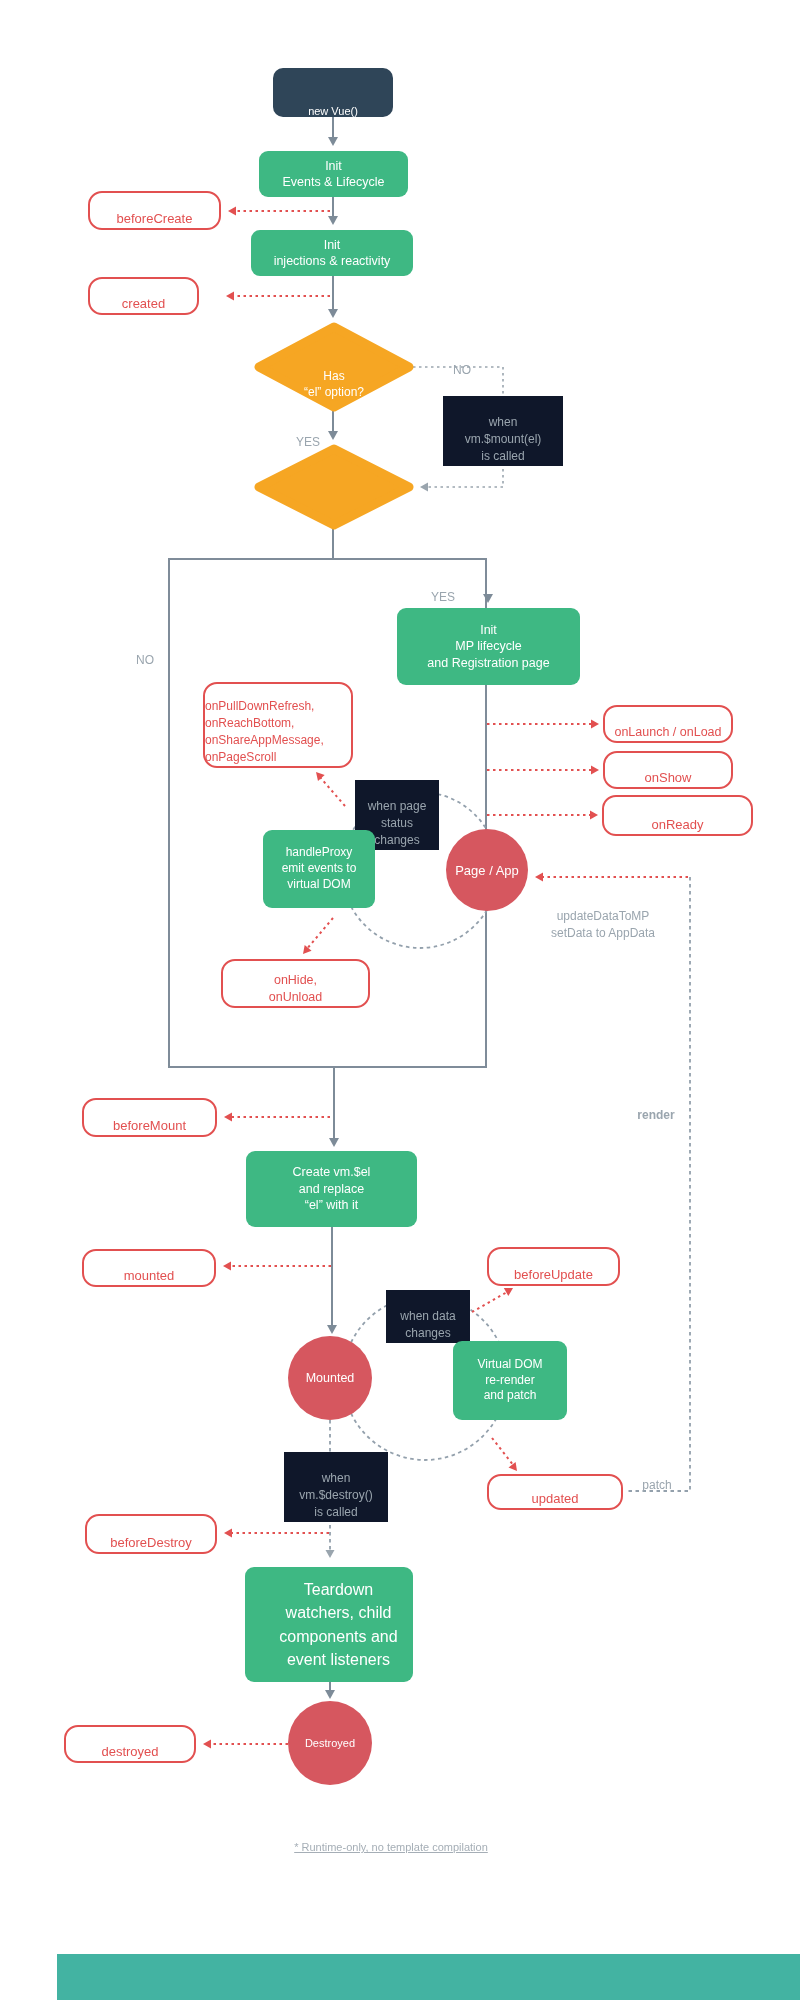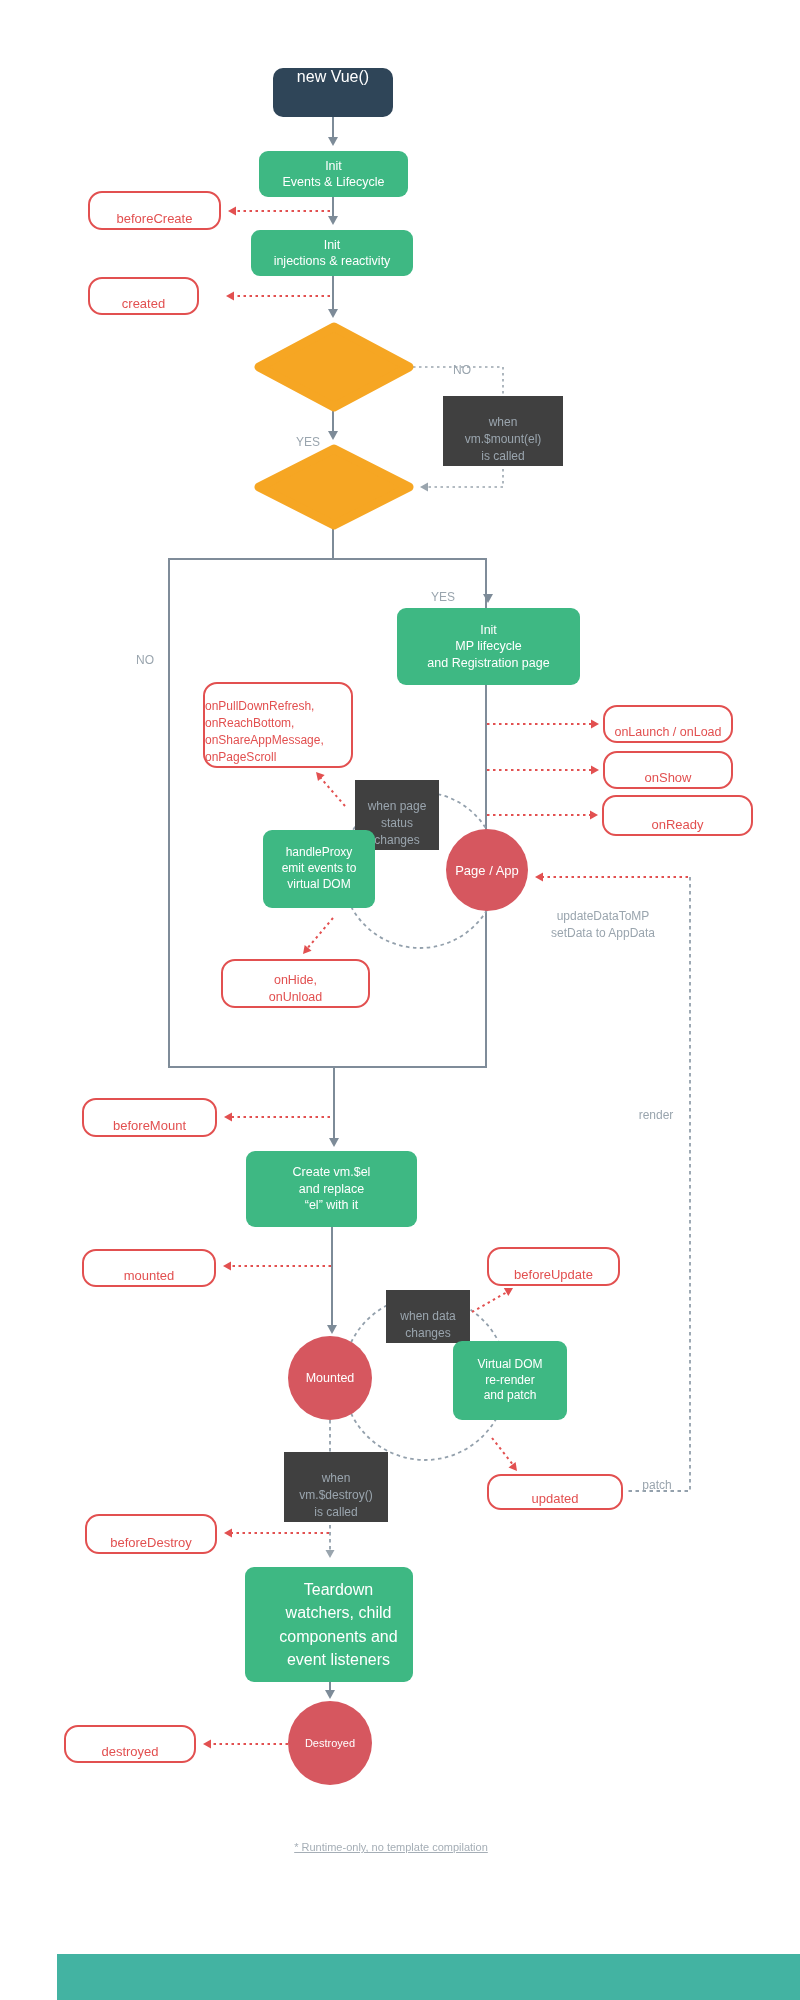--- a/index.html
+++ b/index.html
@@ -9,27 +9,27 @@
     --circle-red:#d6575f;
     --orange:#f6a623;
     --line-gray:#7d8b98;
     --text-gray:#9aa5ae;
     --teal:#43b3a2;
   }
   *{box-sizing:border-box;margin:0;padding:0;}
   body{background:#fff;font-family:"Liberation Sans", sans-serif;}
   #page{position:relative;width:800px;height:2000px;background:#ffffff;overflow:hidden;}
   .abs{position:absolute;}
-  .navy-box{background:var(--navy);color:#fff;border-radius:10px;display:flex;align-items:flex-start;justify-content:center;font-size:16px;}
+  .navy-box{background:var(--navy);color:#fff;border-radius:10px;display:flex;align-items:flex-end;justify-content:center;font-size:11px;}
   .green-box{background:var(--green);color:#fff;border-radius:9px;display:flex;align-items:center;justify-content:center;text-align:center;white-space:pre-line;font-size:12.5px;line-height:1.32;}
   .hook{border:2px solid var(--red);color:var(--red);background:#fff;border-radius:14px;display:flex;align-items:flex-end;justify-content:center;text-align:center;white-space:pre-line;font-size:13px;line-height:1.35;}
   .hook.left{justify-content:flex-start;text-align:left;padding-left:0;font-size:12px;line-height:1.42;}
   .circle{background:var(--circle-red);color:#fff;border-radius:50%;display:flex;align-items:center;justify-content:center;text-align:center;}
   .gray-label{color:var(--text-gray);font-size:12px;text-align:center;white-space:pre-line;line-height:1.42;}
-  .on-line{background:#404040;padding:1px 2px;}
+  .on-line{background:#0f172a;padding:1px 2px;}
   .diamond-text{color:#fff;font-size:12px;text-align:center;white-space:pre-line;line-height:1.35;}
   .container-rect{border:2px solid #7f8c99;background:transparent;}
   .footer-note{color:#a5aeb6;font-size:11px;text-align:center;text-decoration:underline;}
   .teal-bar{background:var(--teal);}
   svg{position:absolute;left:0;top:0;}
 </style>
 </head>
 <body>
 
 <div id="page">
@@ -128,20 +128,24 @@
 
   <div class="abs green-box" style="left:251px;top:230px;width:162px;height:46px;">
     <span style="white-space:pre-line;">Init
 injections &amp; reactivity</span>
   </div>
 
   <div class="abs hook" style="left:88px;top:277px;width:111px;height:38px;">
     <span>created</span>
   </div>
 
+  <div class="abs diamond-text" style="left:264px;top:352px;width:140px;">
+    <span style="white-space:pre-line;">Has
+“el” option?</span>
+  </div>
 
   <div class="abs gray-label" style="left:445px;top:345px;width:34px;">
     <span>NO</span>
   </div>
 
   <div class="abs gray-label on-line" style="left:443px;top:396px;width:120px;">
     <span style="white-space:pre-line;">when
 vm.$mount(el)
 is called</span>
   </div>
@@ -203,21 +207,21 @@
   <div class="abs gray-label" style="left:541px;top:891px;width:124px;">
     <span style="white-space:pre-line;">updateDataToMP
 setData to AppData</span>
   </div>
 
   <div class="abs hook" style="left:221px;top:959px;width:149px;height:49px;font-size:12.5px;">
     <span style="white-space:pre-line;">onHide,
 onUnload</span>
   </div>
 
-  <div class="abs gray-label" style="left:633px;top:1090px;width:46px;">
+  <div class="abs gray-label" style="left:633px;top:1090px;width:46px;font-weight:bold;">
     <span>render</span>
   </div>
 
   <div class="abs hook" style="left:82px;top:1098px;width:135px;height:39px;">
     <span>beforeMount</span>
   </div>
 
   <div class="abs green-box" style="left:246px;top:1151px;width:171px;height:76px;">
     <span style="white-space:pre-line;">Create vm.$el
 and replace

